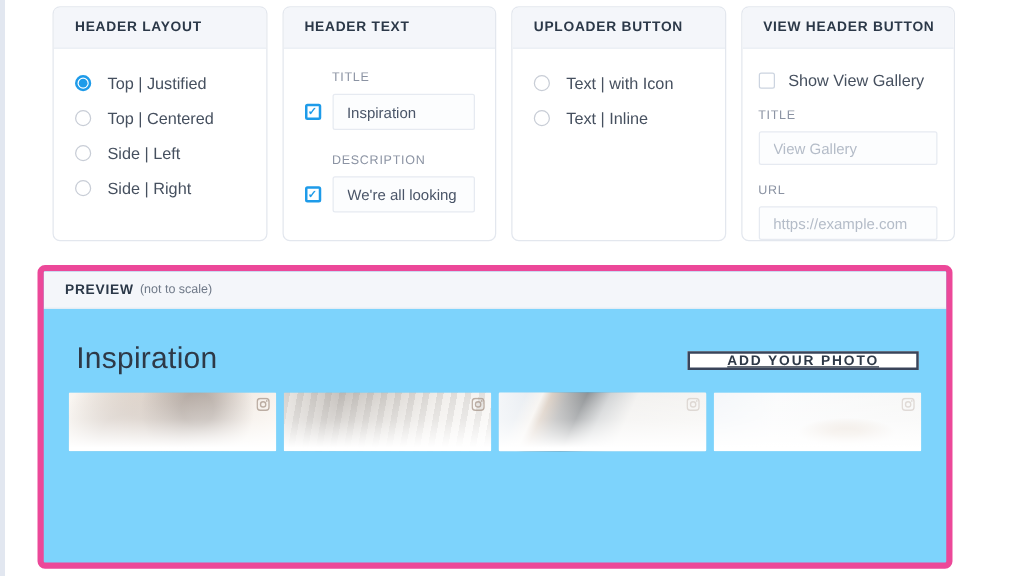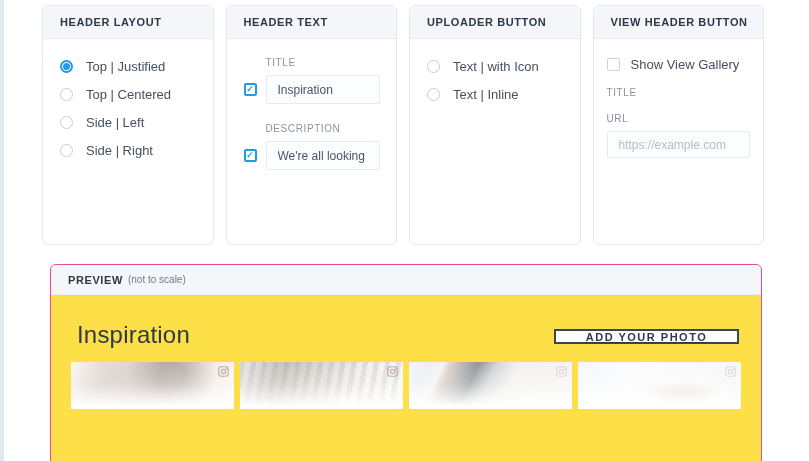--- a/index.html
+++ b/index.html
@@ -2,21 +2,21 @@
 <html><head>
 <meta charset="utf-8">
 <style>
   * { margin:0; padding:0; box-sizing:border-box; }
   html,body { background:#fff; }
   body { font-family:"Liberation Sans", sans-serif; }
   .screen { position:relative; width:809px; height:461px; background:#ffffff; overflow:hidden; }
   .edge-strip { position:absolute; left:0; top:0; width:4px; height:461px; background:#e2e7f0; }
 
   .top-row { display:flex; gap:12px; margin:5px 45px 0 42px; }
-  .card { flex:1; height:240px; background:#fff; border:1px solid #e3e7ee; border-radius:6px; overflow:hidden; }
+  .card { flex:1; height:188px; background:#fff; border:1px solid #e3e7ee; border-radius:6px; overflow:hidden; }
   .card-header { height:33px; display:flex; align-items:center; padding-left:17px; background:#f4f6fa; border-bottom:1px solid #e9edf3; }
   .card-header span { font-size:11px; font-weight:bold; letter-spacing:0.6px; color:#2b3848; }
   .card-body { padding:16px 16px 0 17px; }
 
   .radio-row { display:flex; align-items:center; margin-top:4px; margin-bottom:14px; height:14px; }
   .radio { width:13px; height:13px; border-radius:50%; border:1px solid #c8cdd6; background:#fff; flex:0 0 auto; }
   .radio.selected { border:2px solid #1e9be9; position:relative; }
   .radio.selected::after { content:""; position:absolute; left:1px; top:1px; width:7px; height:7px; border-radius:50%; background:#1e9be9; }
   .radio-label { margin-left:13px; font-size:13px; color:#46505f; }
 
@@ -33,21 +33,21 @@
   .text-input.disabled { color:#b4bcc8; }
   .text-input::placeholder { color:#b4bcc8; }
 
   .vg-body { padding:14px 13px 0 13px; }
   .check-row { display:flex; align-items:center; margin-top:4px; margin-bottom:15px; }
   .check-row .checkbox { margin-right:11px; }
   .check-row-label { font-size:13px; color:#46505f; }
   .vg-body .field { margin-bottom:15px; }
   .vg-body .text-input { height:27px; }
 
-  .preview-card { margin:19px 47px 0 50px; height:243px; background:#fde047; border:1px solid #ec4899; border-radius:6px; overflow:hidden; }
+  .preview-card { margin:19px 47px 0 30px; height:243px; background:#7dd3fc; border:5px solid #ec4899; border-radius:6px; overflow:hidden; }
   .preview-header { height:30px; display:flex; align-items:center; padding-left:17px; background:#f4f6fa; border-bottom:1px solid #e9edf3; }
   .preview-header .ph-title { font-size:11px; font-weight:bold; letter-spacing:0.6px; color:#2b3848; }
   .preview-header .ph-note { font-size:10px; color:#6f7988; margin-left:5px; }
 
   .preview-top { display:flex; justify-content:space-between; align-items:flex-start; padding:26px 22px 0 26px; }
   .gallery-title { font-size:24px; font-weight:500; color:#2e3947; letter-spacing:0.2px; }
   .gallery-desc { margin-top:7px; font-size:13px; color:#4e5a68; }
   .add-photo-btn { margin-top:8px; width:185px; height:15px; background:#fff; border:2px solid #39445a; display:flex; align-items:center; justify-content:center; font-size:11px; font-weight:bold; letter-spacing:1.5px; color:#2e3947; cursor:pointer; font-family:"Liberation Sans", sans-serif;text-decoration:underline; }
 
   .thumbs { display:flex; gap:6px; margin:13px 20px 0 20px; }
@@ -148,20 +148,21 @@
       </div>
       <div class="vg-body">
         <div class="check-row">
           <span class="checkbox unchecked">
             <span>✓</span>
           </span>
           <span class="check-row-label">Show View Gallery</span>
         </div>
         <div class="field">
           <span class="field-label">TITLE</span>
+          <input class="text-input disabled" type="text" value="View Gallery" style="">
         </div>
         <div class="field">
           <span class="field-label">URL</span>
           <input class="text-input" type="text" placeholder="https://example.com" style="">
         </div>
       </div>
     </div>
 
   </div>
 

